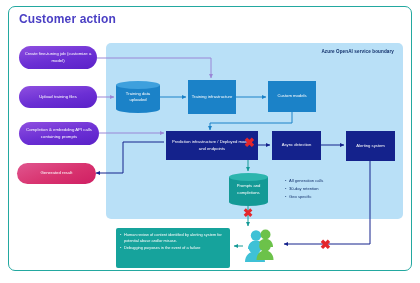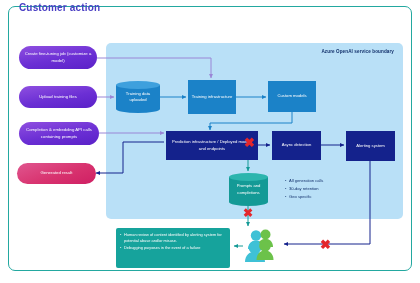--- a/index.html
+++ b/index.html
@@ -26,22 +26,22 @@
     height: 265px;
     box-sizing: border-box;
     border: 1.4px solid #23a8a0;
     border-radius: 7px;
     background: #ffffff;
   }
   
   #title {
     position: absolute;
     left: 19px;
-    top: 2px;
-    font-size: 10px;
+    top: 12px;
+    font-size: 12px;
     font-weight: bold;
     color: #4a3fc4;
     letter-spacing: 0.15px;
   }
   
   #boundary {
     position: absolute;
     left: 106px;
     top: 43px;
     width: 297px;

